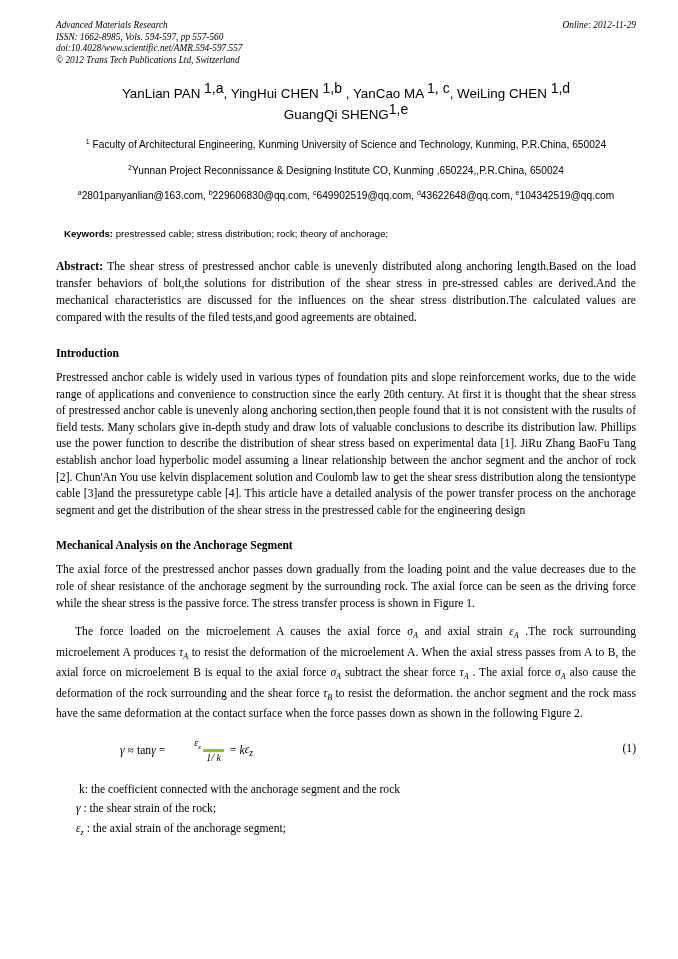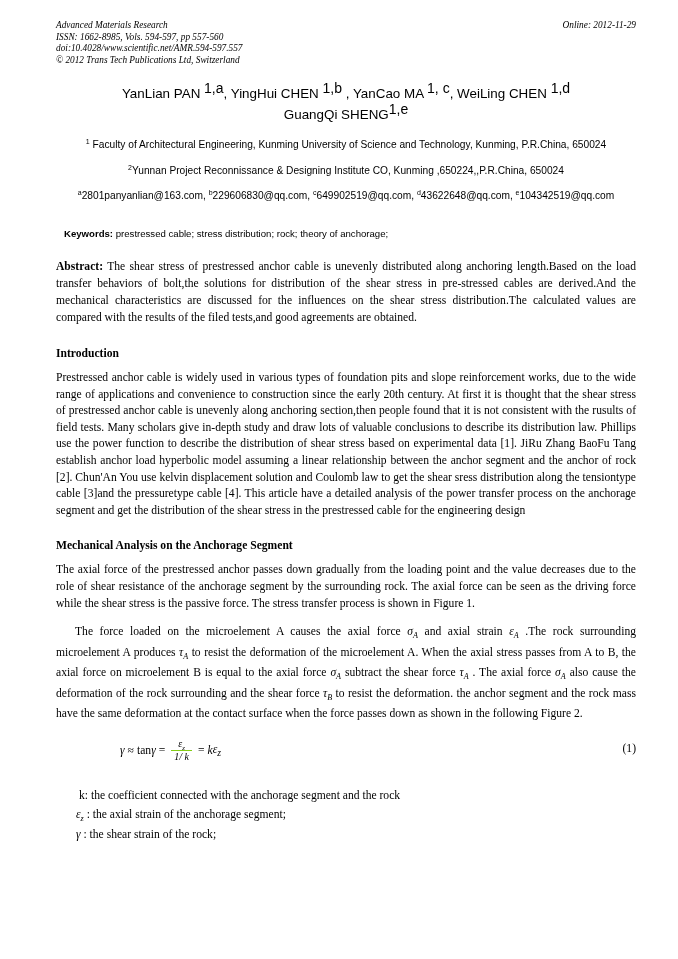--- a/index.html
+++ b/index.html
@@ -172,44 +172,45 @@
     vertical-align: middle;
     margin: 0 3px;
     line-height: 1.05;
   }
   .frac .num {
     font-style: italic;
     font-size: 10px;
     padding: 0 3px 1px 3px;
   }
   .frac .den {
-    border-top: 1px solid #84cc16;
+    border-top: 3px solid #84cc16;
     font-style: italic;
     font-size: 10px;
     padding: 1px 3px 0 3px;
+    margin-left: 32px;
   }
   .frac .num sub, .frac .den sub {
     font-size: 0.68em;
     vertical-align: sub;
     line-height: 0;
   }
   .eq-number {
     position: absolute;
     right: 0;
     top: 6px;
     font-family: "Liberation Serif", serif;
     font-size: 11.6px;
   }
 
   
   .nomen {
     font-family: "Liberation Serif", serif;
     font-size: 11.6px;
     line-height: 19.5px;
-    margin-top: 20px;
+    margin-top: 14px;
   }
   .nomen-item { padding-left: 23px; }
   .nomen-item.sym { padding-left: 20px; }
 </style>
 </head>
 <body>
 
 <div class="page">
   <div class="content">
 
@@ -260,18 +261,18 @@
         </span>
         <span class="op">=</span>
         <span class="it">k</span>
         <span class="it"><span>ε</span><sub>z</sub></span>
       </div>
       <div class="eq-number">(1)</div>
     </div>
 
     <div class="nomen">
       <div class="nomen-item"><span>k:</span><span> the coefficient connected with the anchorage segment and the rock</span></div>
+      <div class="nomen-item sym"><span class="mi">γ</span><span> : the shear strain of the rock;</span></div>
       <div class="nomen-item sym"><span class="mi"><span>ε</span><sub>z</sub></span><span> :   the axial strain of the anchorage segment;</span></div>
-      <div class="nomen-item sym"><span class="mi">γ</span><span> : the shear strain of the rock;</span></div>
     </div>
 
   </div>
 </div>
 
 </body></html>

